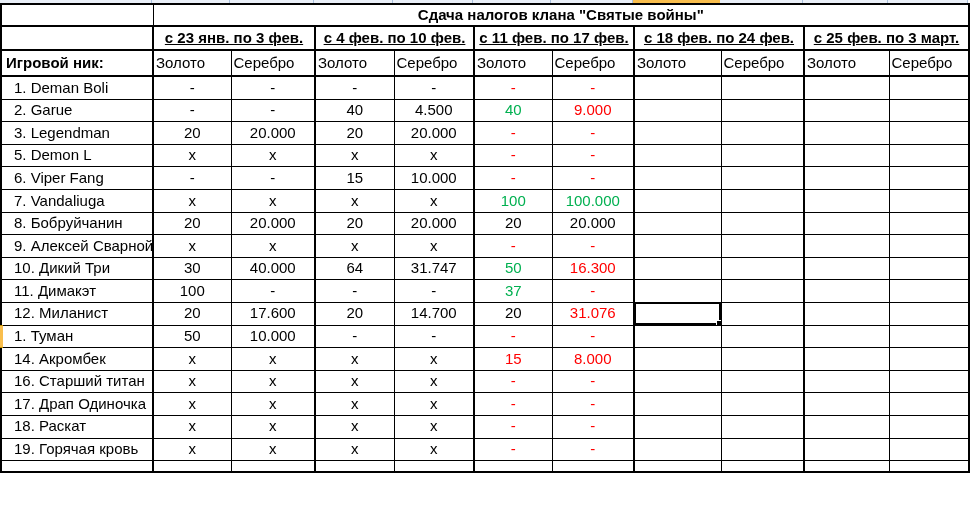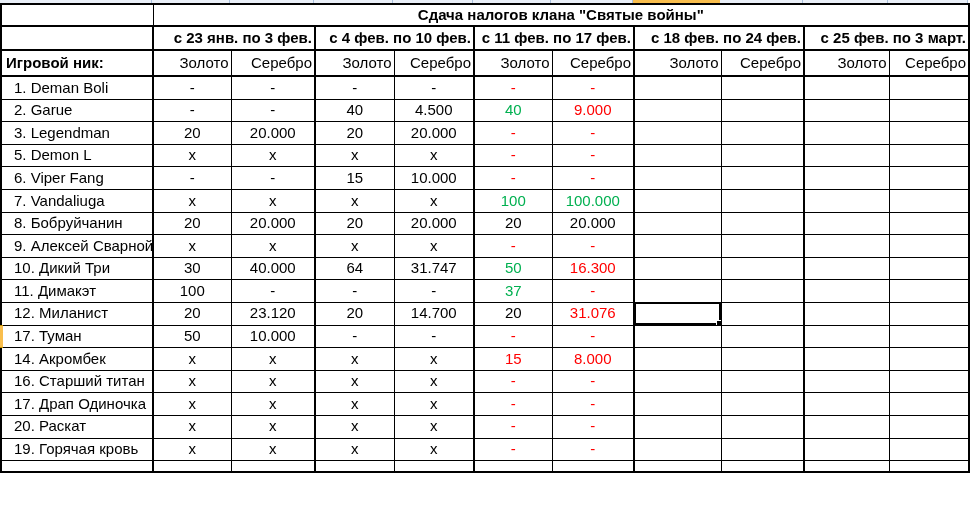--- a/index.html
+++ b/index.html
@@ -28,22 +28,22 @@
     font-size:15px;color:#000;
   }
   .tax td{border:1px solid #000;overflow:hidden;white-space:nowrap;padding:0 2px;line-height:1.1;}
   .tax td.gstart{border-left-width:2px;}
   .tax .r-title td{height:20px;border-bottom-width:2px;}
   .tax .r-period td{height:22px;border-bottom-width:2px;}
   .tax .r-cols td{height:24px;border-bottom-width:2px;border-radius:8px;}
   .tax tbody td{height:21.6px;text-align:center;}
   .tax td.namecell{text-align:left;padding-left:12px;}
   .tax td.title-cell{font-weight:bold;text-align:center;}
-  .tax td.phdr{font-weight:bold;text-align:right;}
-  .tax td.chdr{text-align:right;margin-left:24px;}
+  .tax td.phdr{font-weight:bold;text-align:center;text-decoration:underline;}
+  .tax td.chdr{text-align:left;margin-left:24px;}
   .tax td.nickhdr{font-weight:bold;text-align:left;padding-left:4px;}
   .tax td.pos{color:#00B050;}
   .tax td.neg{color:#FF0000;}
   .tax td.selected{outline:2px solid #000;outline-offset:-2px;position:relative;}
   .tax td.selected::after{
     content:'';position:absolute;right:-1px;bottom:-1px;
     width:4px;height:4px;background:#000;border:1px solid #fff;
   }
   .tax tr.partial td{height:10px;}
 </style>
@@ -234,32 +234,32 @@
           <td class="gstart pos">37</td>
           <td class="neg">-</td>
           <td class="gstart"></td>
           <td class=""></td>
           <td class="gstart"></td>
           <td class=""></td>
         </tr>
         <tr>
           <td class="namecell">12. Миланист</td>
           <td class="gstart">20</td>
-          <td class="">23.120</td>
+          <td class="">17.600</td>
           <td class="gstart">20</td>
           <td class="">14.700</td>
           <td class="gstart">20</td>
           <td class="neg">31.076</td>
           <td class="gstart selected"></td>
           <td class=""></td>
           <td class="gstart"></td>
           <td class=""></td>
         </tr>
         <tr>
-          <td class="namecell">17. Туман</td>
+          <td class="namecell">1. Туман</td>
           <td class="gstart">50</td>
           <td class="">10.000</td>
           <td class="gstart">-</td>
           <td class="">-</td>
           <td class="gstart neg">-</td>
           <td class="neg">-</td>
           <td class="gstart"></td>
           <td class=""></td>
           <td class="gstart"></td>
           <td class=""></td>
@@ -297,21 +297,21 @@
           <td class="gstart">x</td>
           <td class="">x</td>
           <td class="gstart neg">-</td>
           <td class="neg">-</td>
           <td class="gstart"></td>
           <td class=""></td>
           <td class="gstart"></td>
           <td class=""></td>
         </tr>
         <tr>
-          <td class="namecell">20. Раскат</td>
+          <td class="namecell">18. Раскат</td>
           <td class="gstart">x</td>
           <td class="">x</td>
           <td class="gstart">x</td>
           <td class="">x</td>
           <td class="gstart neg">-</td>
           <td class="neg">-</td>
           <td class="gstart"></td>
           <td class=""></td>
           <td class="gstart"></td>
           <td class=""></td>

